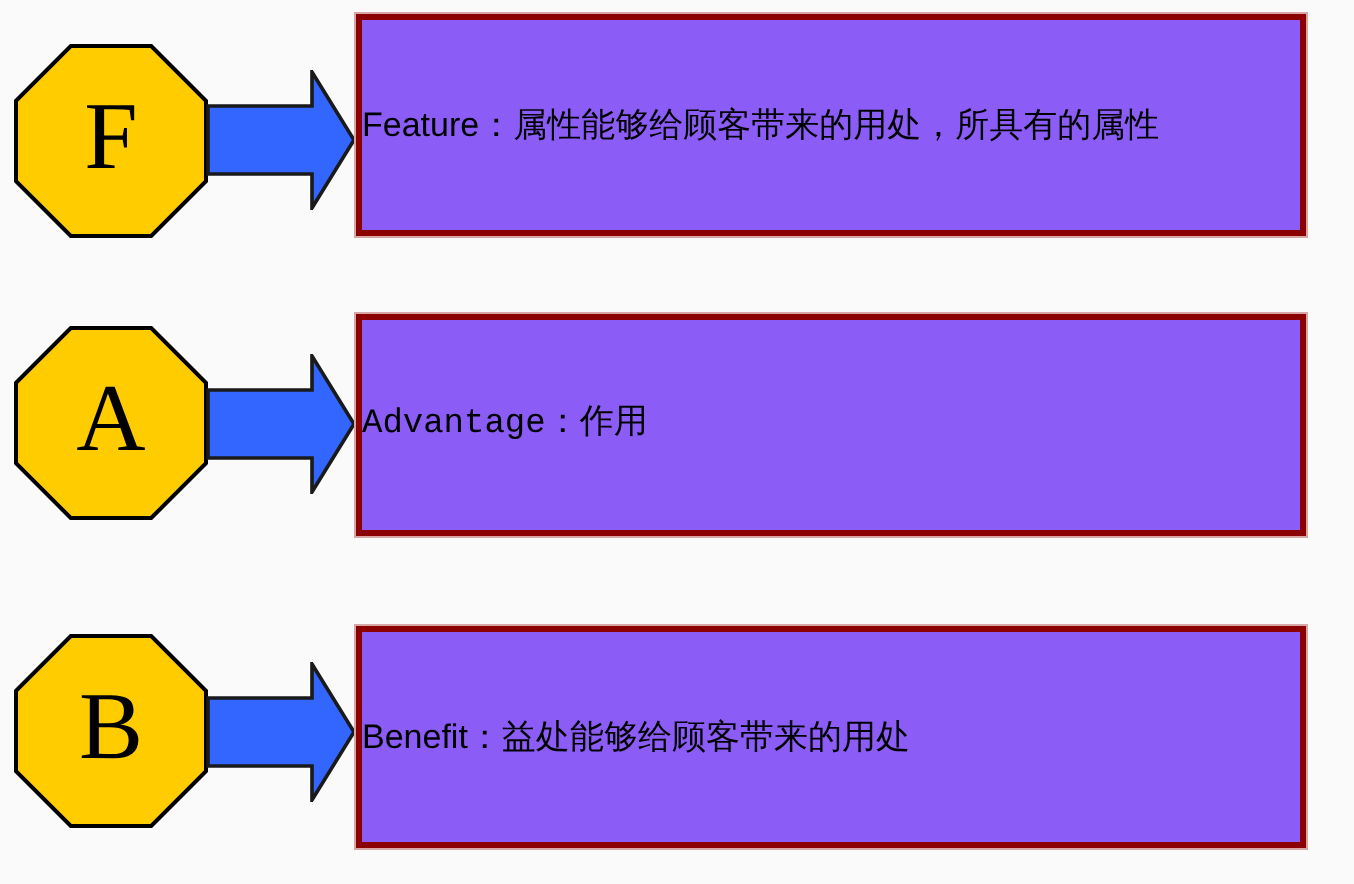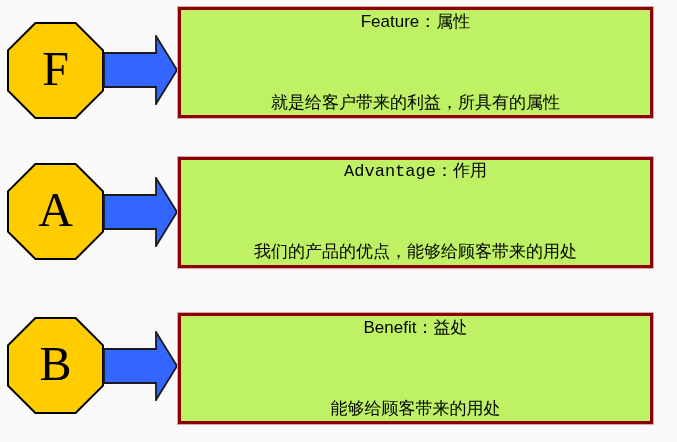--- a/index.html
+++ b/index.html
@@ -45,25 +45,24 @@
     width: 76px;
     height: 70px;
   }
   .textbox {
     position: absolute;
     left: 178px;
     width: 469px;
     height: 105px;
     border: 3px solid #8b0000;
     outline: 1px solid #d9a6a6;
-    background: #bef264;
+    background: #8b5cf6;
     display: flex;
-    flex-direction: column;
     align-items: center;
-    justify-content: space-between;
+    justify-content: flex-start;
     text-align: center;
   }
   .textbox .title,
   .textbox .desc {
     font-size: 17px;
     line-height: 24px;
     color: #000000;
     white-space: nowrap;
   }
   
@@ -86,35 +85,34 @@
     <svg viewBox="0 0 97 97">
       <polygon points="28.4,1 68.6,1 96,28.4 96,68.6 68.6,96 28.4,96 1,68.6 1,28.4" fill="#ffcc00" stroke="#000000" stroke-width="2" stroke-linejoin="miter"></polygon>
     </svg>
     <span class="letter">F</span>
   </div>
   <svg class="arrow arr-1" viewBox="0 0 76 70">
     <polygon points="1,18 53,18 53,1 74,35 53,69 53,52 1,52" fill="#3366ff" stroke="#1a1a1a" stroke-width="1.8" stroke-linejoin="miter"></polygon>
   </svg>
   <div class="textbox box-1">
     <div class="title">Feature：属性</div>
-    <div class="desc">就是给客户带来的利益，所具有的属性</div>
+    <div class="desc">能够给顾客带来的用处，所具有的属性</div>
   </div>
 
   <div class="octagon oct-2">
     <svg viewBox="0 0 97 97">
       <polygon points="28.4,1 68.6,1 96,28.4 96,68.6 68.6,96 28.4,96 1,68.6 1,28.4" fill="#ffcc00" stroke="#000000" stroke-width="2" stroke-linejoin="miter"></polygon>
     </svg>
     <span class="letter">A</span>
   </div>
   <svg class="arrow arr-2" viewBox="0 0 76 70">
     <polygon points="1,18 53,18 53,1 74,35 53,69 53,52 1,52" fill="#3366ff" stroke="#1a1a1a" stroke-width="1.8" stroke-linejoin="miter"></polygon>
   </svg>
   <div class="textbox box-2">
     <div class="title">Advantage：作用</div>
-    <div class="desc">我们的产品的优点，能够给顾客带来的用处</div>
   </div>
 
   <div class="octagon oct-3">
     <svg viewBox="0 0 97 97">
       <polygon points="28.4,1 68.6,1 96,28.4 96,68.6 68.6,96 28.4,96 1,68.6 1,28.4" fill="#ffcc00" stroke="#000000" stroke-width="2" stroke-linejoin="miter"></polygon>
     </svg>
     <span class="letter">B</span>
   </div>
   <svg class="arrow arr-3" viewBox="0 0 76 70">
     <polygon points="1,18 53,18 53,1 74,35 53,69 53,52 1,52" fill="#3366ff" stroke="#1a1a1a" stroke-width="1.8" stroke-linejoin="miter"></polygon>

